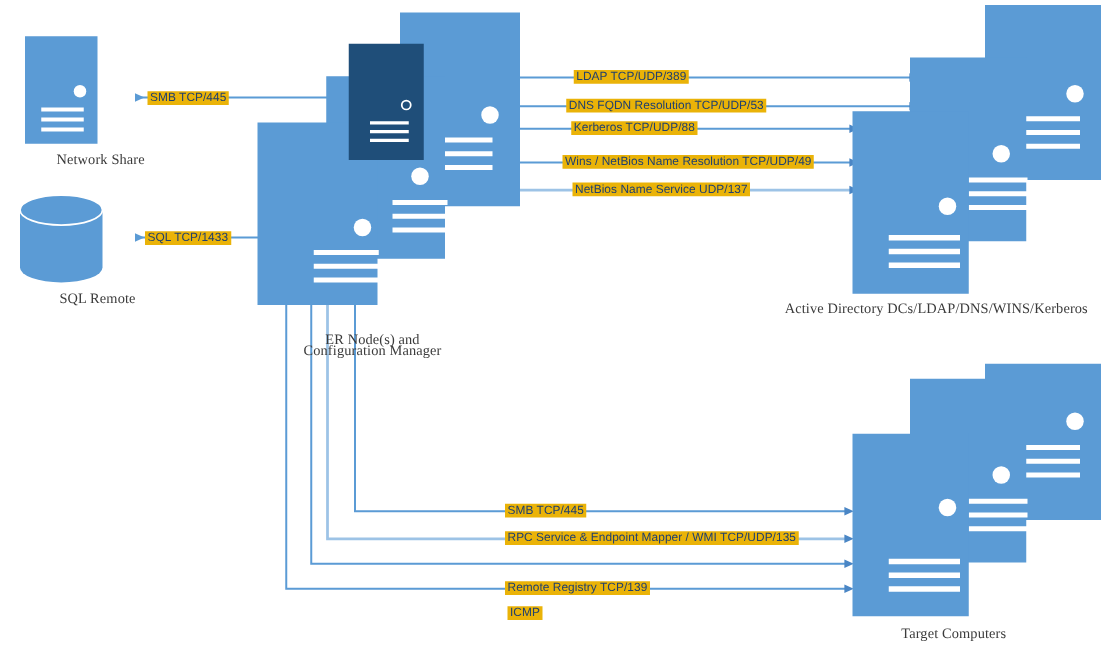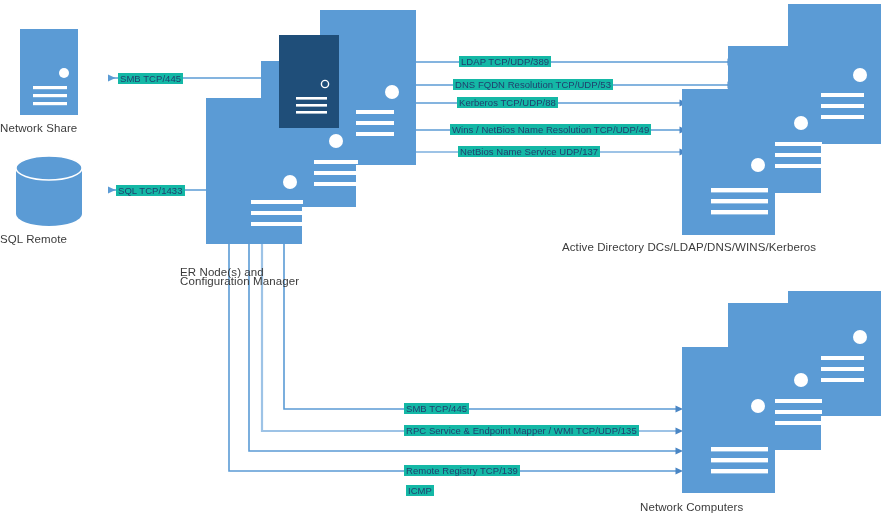--- a/index.html
+++ b/index.html
@@ -20,33 +20,35 @@
   }
   #diagram-svg {
     position: absolute;
     left: 0;
     top: 0;
     width: 881px;
     height: 530px;
   }
   .node-caption {
     position: absolute;
-    font-family: Liberation Sans, sans-serif;
+    font-family: Liberation Serif, serif;
     font-size: 11.5px;
     color: #3b3b3b;
+    text-align: center;
     white-space: nowrap;
     line-height: 15px;
     letter-spacing: 0.1px;
+    margin-left: 28px;
   }
   .conn-label {
     position: absolute;
     font-family: "Liberation Sans", "DejaVu Sans", sans-serif;
     font-size: 9.5px;
     color: #21406e;
-    background: #14b8a6;
+    background: #eab308;
     padding: 0 2px;
     white-space: nowrap;
     line-height: 11px;
     letter-spacing: 0.05px;
   }
 </style>
 </head>
 <body>
 
 <div id="canvas">
@@ -176,21 +178,21 @@
 
   <div class="node-caption" style="left:0px; top:121px; width:105px;">Network Share</div>
 
   <div class="node-caption" style="left:0px; top:232px; width:100px;">SQL Remote</div>
 
   <div class="node-caption" style="left:180px; top:265px; width:180px;">ER Node(s) and</div>
   <div class="node-caption" style="left:180px; top:274px; width:180px;">Configuration Manager</div>
 
   <div class="node-caption" style="left:562px; top:240px; width:318px;">Active Directory DCs/LDAP/DNS/WINS/Kerberos</div>
 
-  <div class="node-caption" style="left:640px; top:500px; width:190px;">Network Computers</div>
+  <div class="node-caption" style="left:640px; top:500px; width:190px;">Target Computers</div>
 
   <div class="conn-label" style="left:118px; top:73px;">SMB TCP/445</div>
 
   <div class="conn-label" style="left:116px; top:185px;text-align:right;">SQL TCP/1433</div>
 
   <div class="conn-label" style="left:459px; top:56px;">LDAP TCP/UDP/389</div>
   <div class="conn-label" style="left:453px; top:79px;">DNS FQDN Resolution TCP/UDP/53</div>
   <div class="conn-label" style="left:457px; top:97px;">Kerberos  TCP/UDP/88</div>
   <div class="conn-label" style="left:450px; top:124px;">Wins /  NetBios Name Resolution  TCP/UDP/49</div>
   <div class="conn-label" style="left:458px; top:146px;">NetBios Name Service  UDP/137</div>

